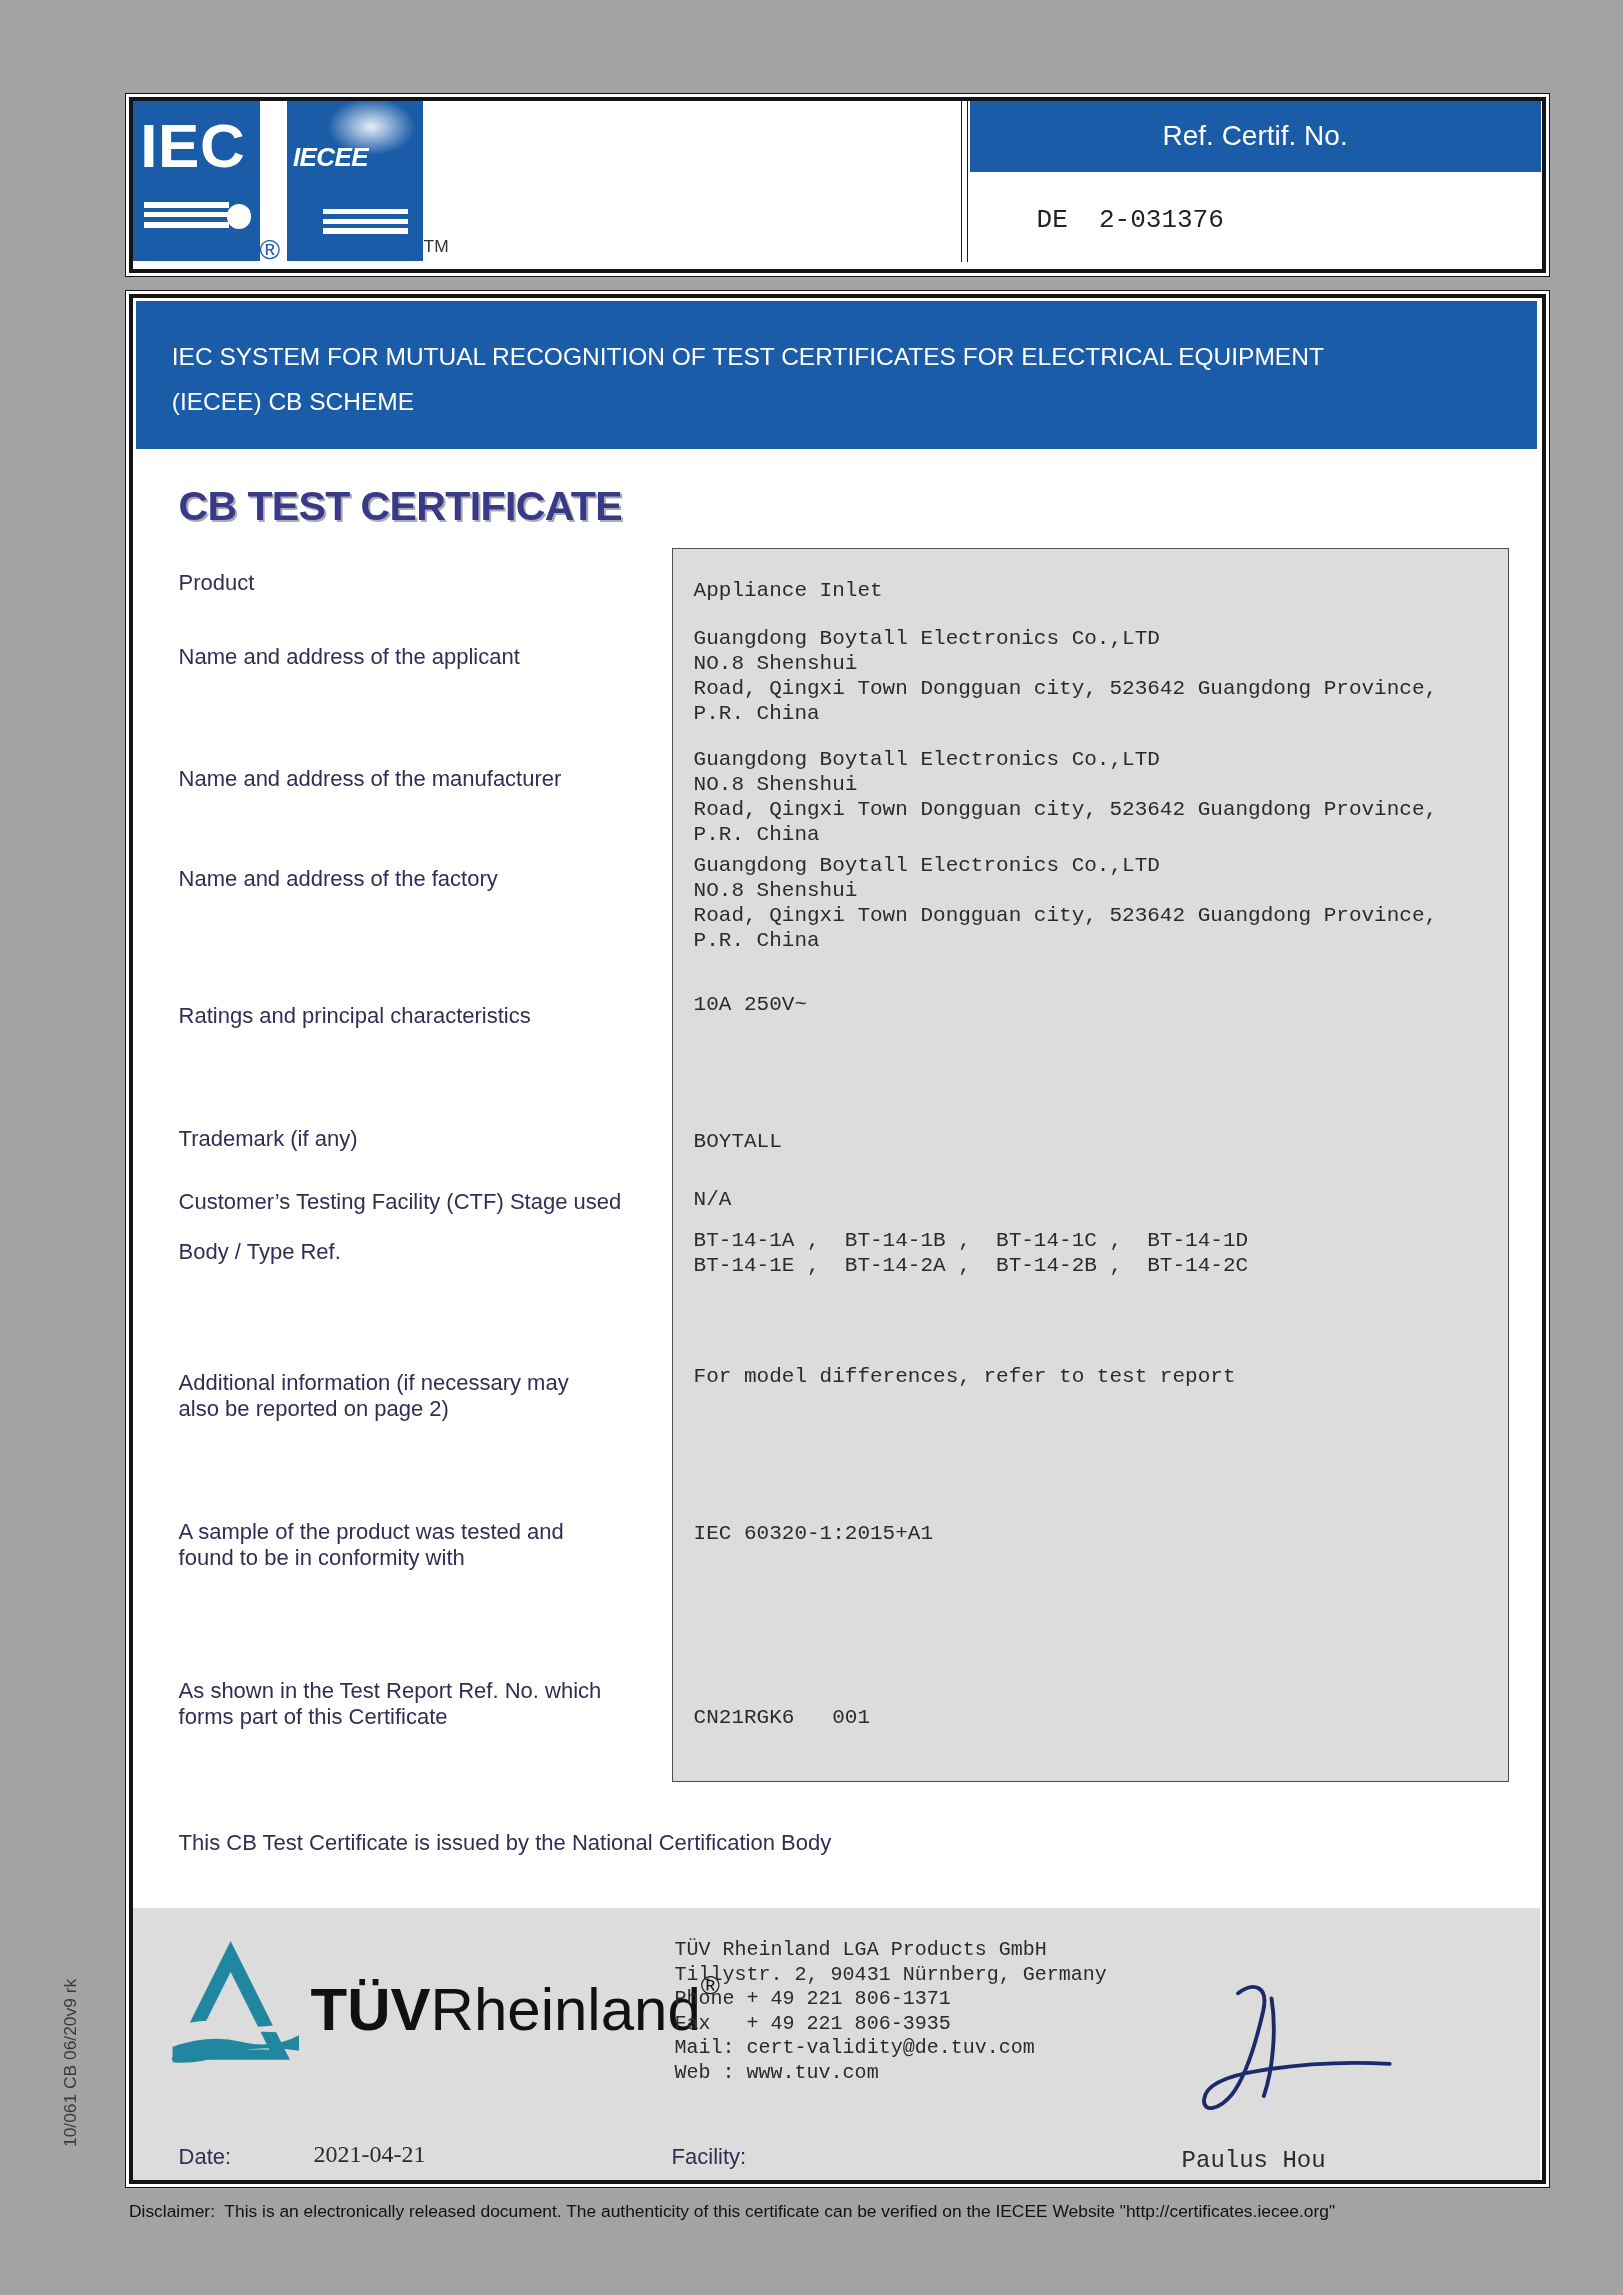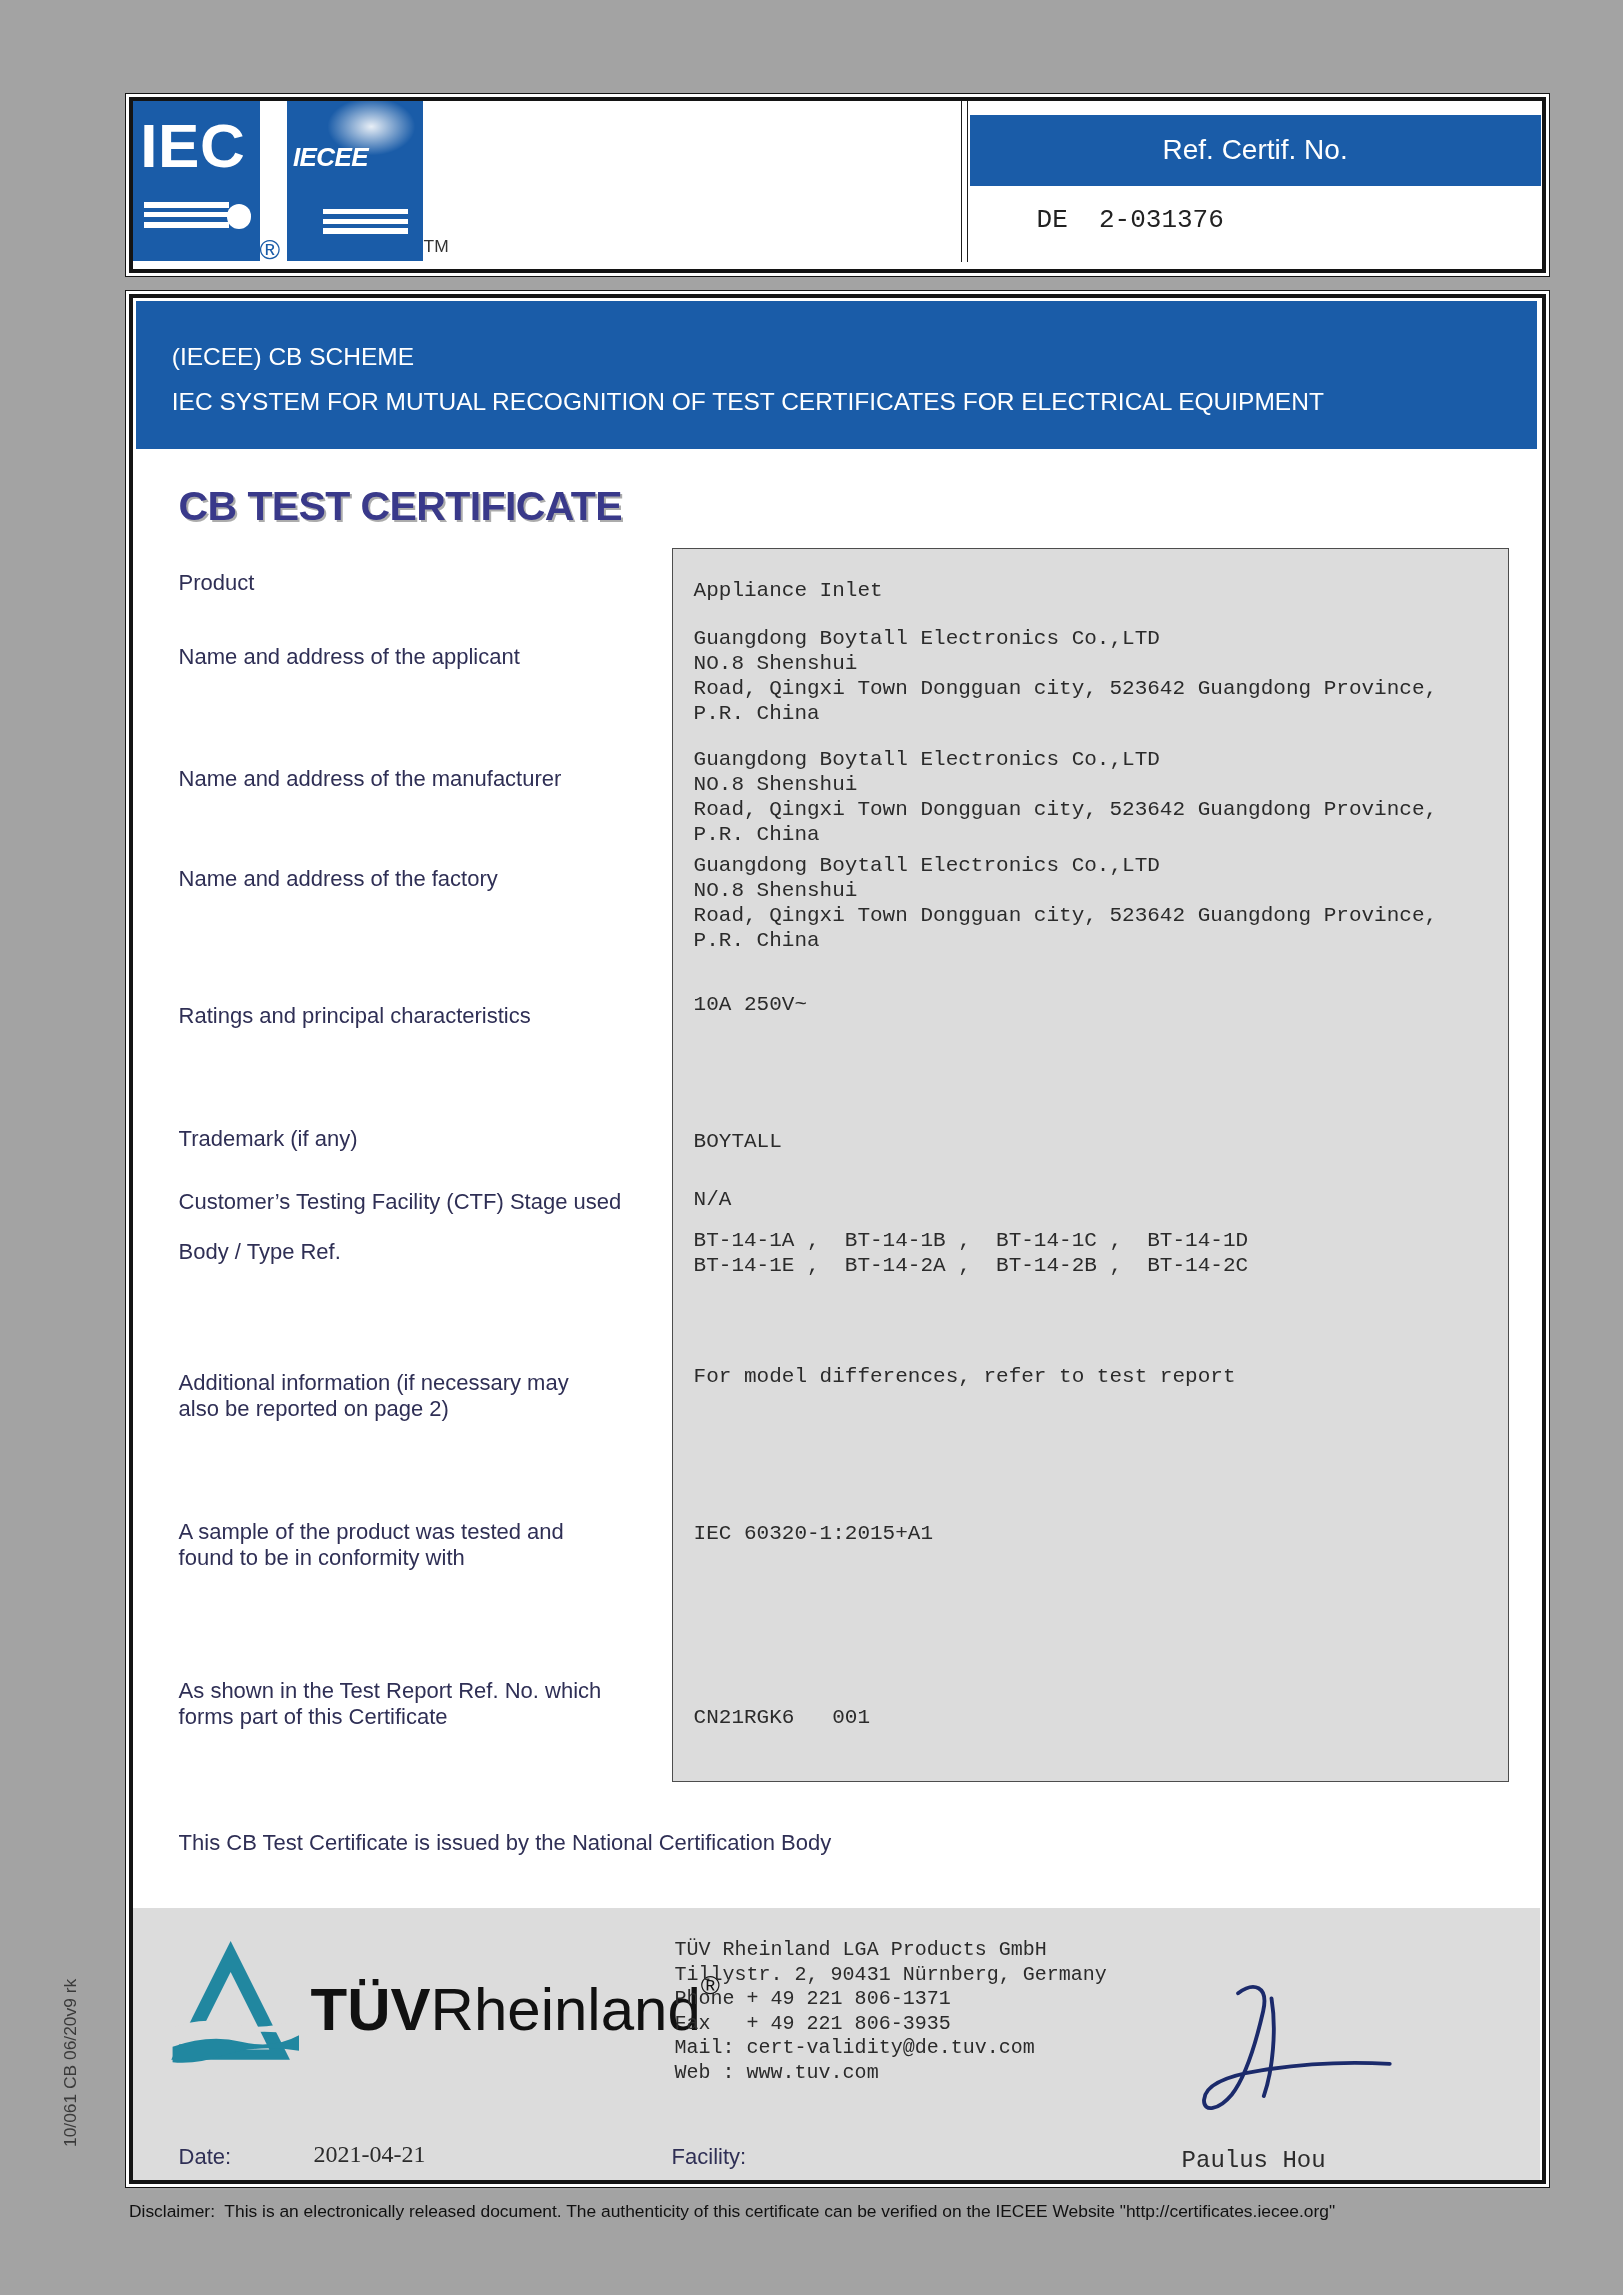--- a/index.html
+++ b/index.html
@@ -19,21 +19,21 @@
   .iec-dot{position:absolute;left:94px;bottom:32px;width:24.5px;height:24.5px;border-radius:50%;background:#fff;}
   .reg-mark{position:absolute;left:127px;top:133px;color:var(--brand-blue,#1a5ca8);font-size:28px;}
   .iecee-logo{position:absolute;left:154px;top:0;width:136px;height:160px;
               background:radial-gradient(ellipse 61px 40px at 62% 16%,rgba(255,255,255,.9),rgba(255,255,255,0) 72%),var(--brand-blue,#1a5ca8);}
   .iecee-text{position:absolute;left:6.4px;top:41px;color:#fff;font-weight:bold;font-style:italic;font-size:26px;letter-spacing:-0.6px;}
   .iecee-bars{position:absolute;left:36px;bottom:27px;width:85px;height:24.5px;
               background:linear-gradient(#fff 0 5.1px,transparent 5.1px 9.7px,#fff 9.7px 15px,transparent 15px 19.3px,#fff 19.3px 24.5px);}
   .tm-mark{position:absolute;left:291px;top:135px;color:#333;font-size:17.4px;}
   .hdr-vline{position:absolute;top:0;height:161px;width:1.9px;background:#1c1c1c;}
   .ref-band{position:absolute;left:837px;top:0;width:571px;height:71px;background:var(--brand-blue,#1a5ca8);
-            color:#fff;font-size:28px;display:flex;align-items:center;justify-content:center;margin-top:14px;}
+            color:#fff;font-size:28px;display:flex;align-items:center;justify-content:center;}
   .ref-value{position:absolute;left:904px;top:104px;font-family:"Liberation Mono",monospace;font-size:26px;color:#222;white-space:pre-wrap;}
 
   
   .main-box{left:125px;top:290px;width:1425px;height:1898px;}
   .banner{position:absolute;left:3.2px;top:3.2px;width:1401px;height:148px;background:var(--brand-blue,#1a5ca8);
           color:#fff;font-size:24.5px;line-height:45px;padding:33px 0 0 36px;box-sizing:border-box;}
   .title{position:absolute;left:46px;top:185px;margin:0;color:var(--title-navy,#39398a);font-size:41px;font-weight:bold;
          letter-spacing:-0.6px;text-shadow:1.9px 1.9px 0 rgba(90,90,90,.5);}
   .gray-box{position:absolute;left:539px;top:250px;width:837px;height:1234px;background:var(--panel-gray,#dcdcdc);border:1.9px solid #4d4d4d;box-sizing:border-box;}
   .lbl{position:absolute;left:46px;width:502px;color:var(--label-navy,#2f2f55);font-size:22px;line-height:26px;white-space:pre-line;}
@@ -82,22 +82,22 @@
       <div class="hdr-vline" style="left:834px;"></div>
       <div class="ref-band">Ref. Certif. No.</div>
       <div class="ref-value">DE  2-031376</div>
     </div>
   </div>
 
   <div class="doc-box main-box">
     <div class="doc-inner">
 
       <div class="banner">
+        <div>IEC SYSTEM FOR MUTUAL RECOGNITION OF TEST CERTIFICATES FOR ELECTRICAL EQUIPMENT</div>
         <div>(IECEE) CB SCHEME</div>
-        <div>IEC SYSTEM FOR MUTUAL RECOGNITION OF TEST CERTIFICATES FOR ELECTRICAL EQUIPMENT</div>
       </div>
 
       <h1 class="title">CB TEST CERTIFICATE</h1>
 
       <div class="gray-box"></div>
 
       <div class="lbl" style="top:272px">Product</div>
       <div class="val" style="top:280px">Appliance Inlet</div>
 
       <div class="lbl" style="top:346px">Name and address of the applicant</div>

